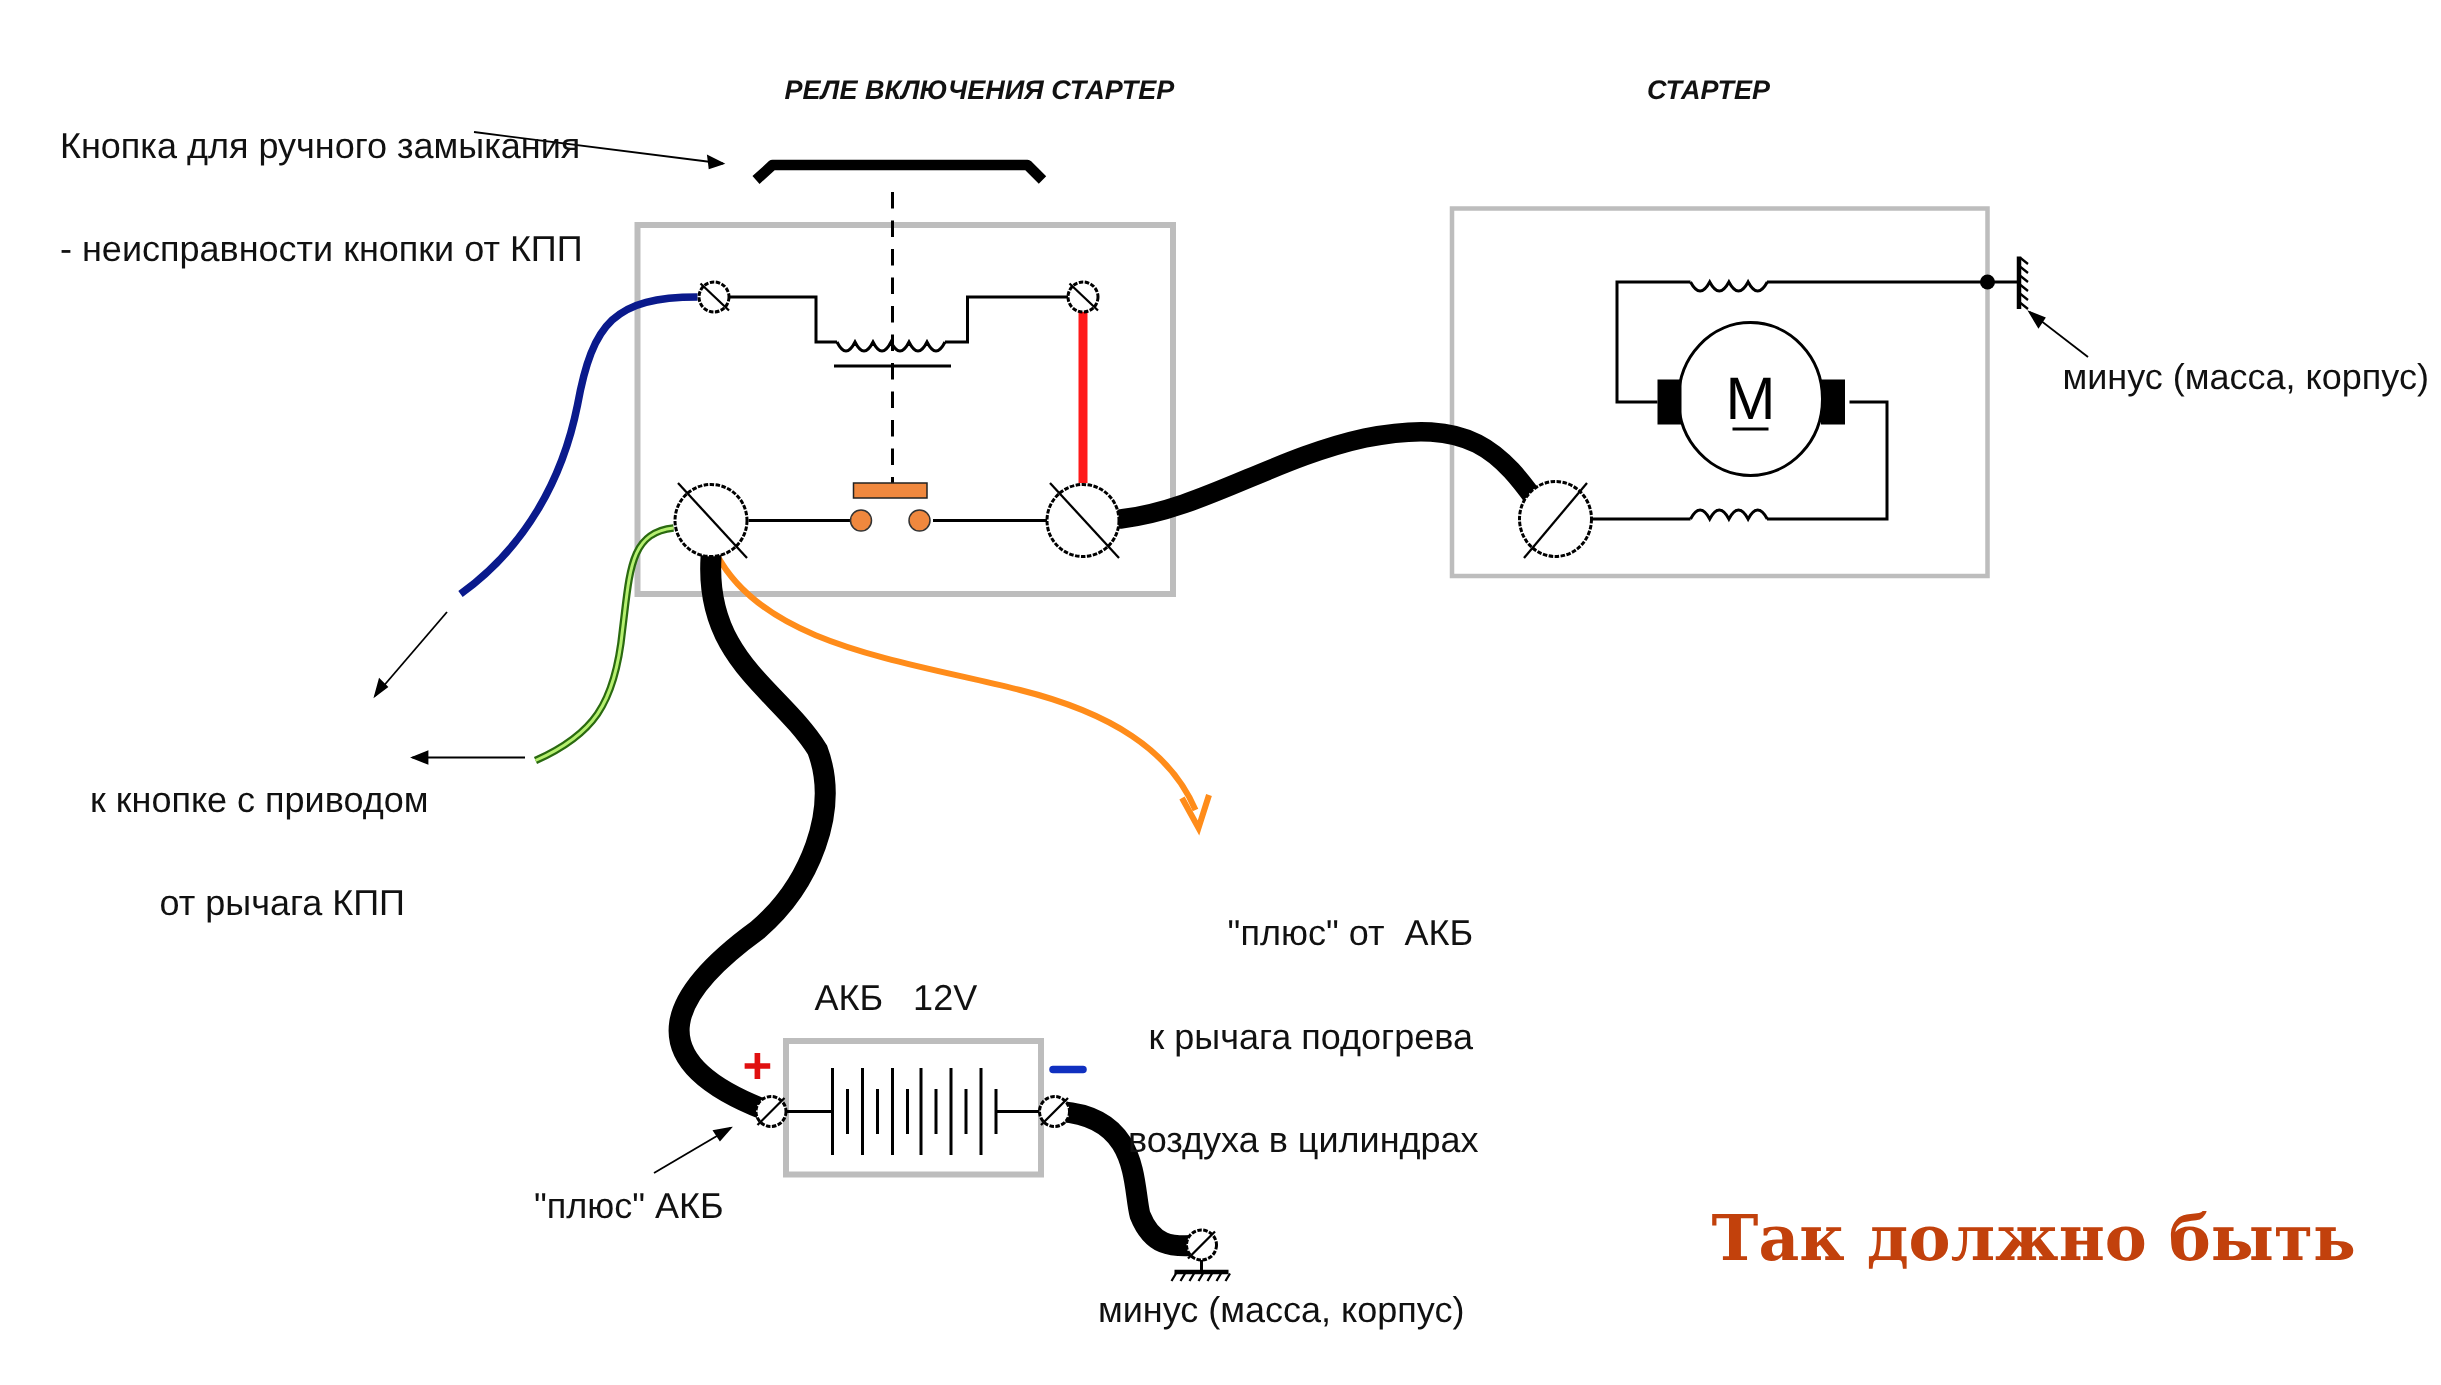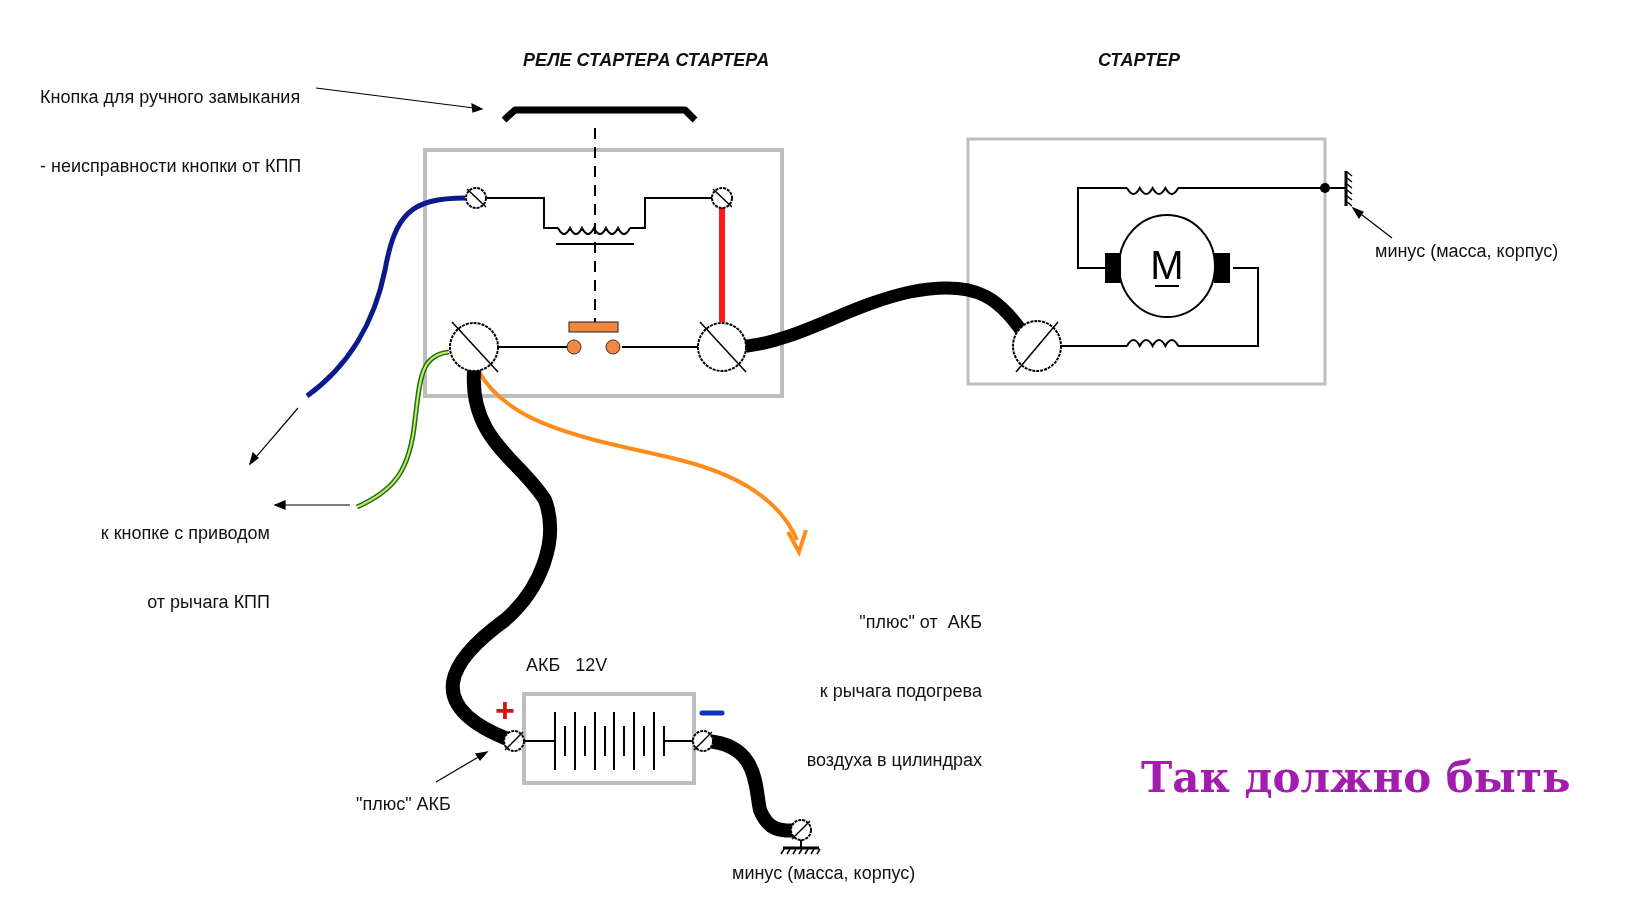--- a/index.html
+++ b/index.html
@@ -1,25 +1,25 @@
 <!DOCTYPE html>
 <html><head>
 <meta charset="utf-8">
 <style>
   html, body { margin: 0; padding: 0; background: #ffffff; }
   body { width: 1627px; height: 923px; position: relative; overflow: hidden;
          font-family: "Liberation Sans", sans-serif; }
   svg#diagram { position: absolute; left: 0; top: 0; }
-  .lbl { position: absolute; font-family: "Liberation Sans", sans-serif; font-size: 18px;
+  .lbl { position: absolute; font-family: "Liberation Sans", sans-serif; font-size: 24px;
          color: #111; line-height: 23px; white-space: pre; }
   .ttl { position: absolute; font-family: "Liberation Sans", sans-serif; font-size: 18px;
          font-weight: bold; font-style: italic; color: #111; }
   .center { text-align: right; }
   .big { position: absolute; font-family: "DejaVu Serif", serif; font-weight: bold;
-         font-size: 42px; color: #a21caf; }
+         font-size: 42px; color: #c2410c; margin-top: 48px; }
 </style>
 </head>
 <body>
 
 <svg id="diagram" width="1627" height="923" viewBox="0 0 1627 923">
 
   <rect x="425" y="150" width="357" height="246" fill="none" stroke="#bdbdbd" stroke-width="4"></rect>
 
   <rect x="968" y="139" width="357" height="245" fill="none" stroke="#bdbdbd" stroke-width="3"></rect>
 
@@ -131,37 +131,37 @@
     <path d="M250,464 l3,-11 l5,5 z"></path>
     <line x1="350" y1="505" x2="275" y2="505"></line>
     <path d="M275,505 l10,-4 l0,8 z"></path>
     <line x1="1392" y1="238" x2="1353" y2="208"></line>
     <path d="M1353,208 l6,10 l4,-6 z"></path>
     <line x1="436" y1="782" x2="487" y2="752"></line>
     <path d="M487,752 l-11,2 l4,6 z"></path>
   </g>
 </svg>
 
-<div class="ttl" style="left:523px; top:50px;">РЕЛЕ СТАРТЕРА СТАРТЕРА</div>
+<div class="ttl" style="left:523px; top:50px;">РЕЛЕ ВКЛЮЧЕНИЯ СТАРТЕР</div>
 <div class="ttl" style="left:1098px; top:50px;">СТАРТЕР</div>
 
 <div class="lbl" style="left:40px; top:40px;">
   <div>Кнопка для ручного замыкания</div>
   <div>- неисправности кнопки от КПП</div>
 </div>
 
 <div class="lbl center" style="left:60px; top:476px; width:210px;">
   <div>к кнопке с приводом</div>
   <div>от рычага КПП</div>
 </div>
 
 <div class="lbl center" style="left:752px; top:565px; width:230px;">
   <div>"плюс" от  АКБ</div>
   <div>к рычага подогрева</div>
   <div>воздуха в цилиндрах</div>
 </div>
 
-<div class="lbl" style="left:526px; top:654px;">АКБ   12V</div>
+<div class="lbl" style="left:543px; top:654px;">АКБ   12V</div>
 <div class="lbl" style="left:356px; top:793px;">"плюс" АКБ</div>
 <div class="lbl" style="left:732px; top:862px;">минус (масса, корпус)</div>
 <div class="lbl" style="left:1375px; top:240px;">минус (масса, корпус)</div>
 
 <div class="big" style="left:1141px; top:753px;">Так должно быть</div>
 
 </body></html>

